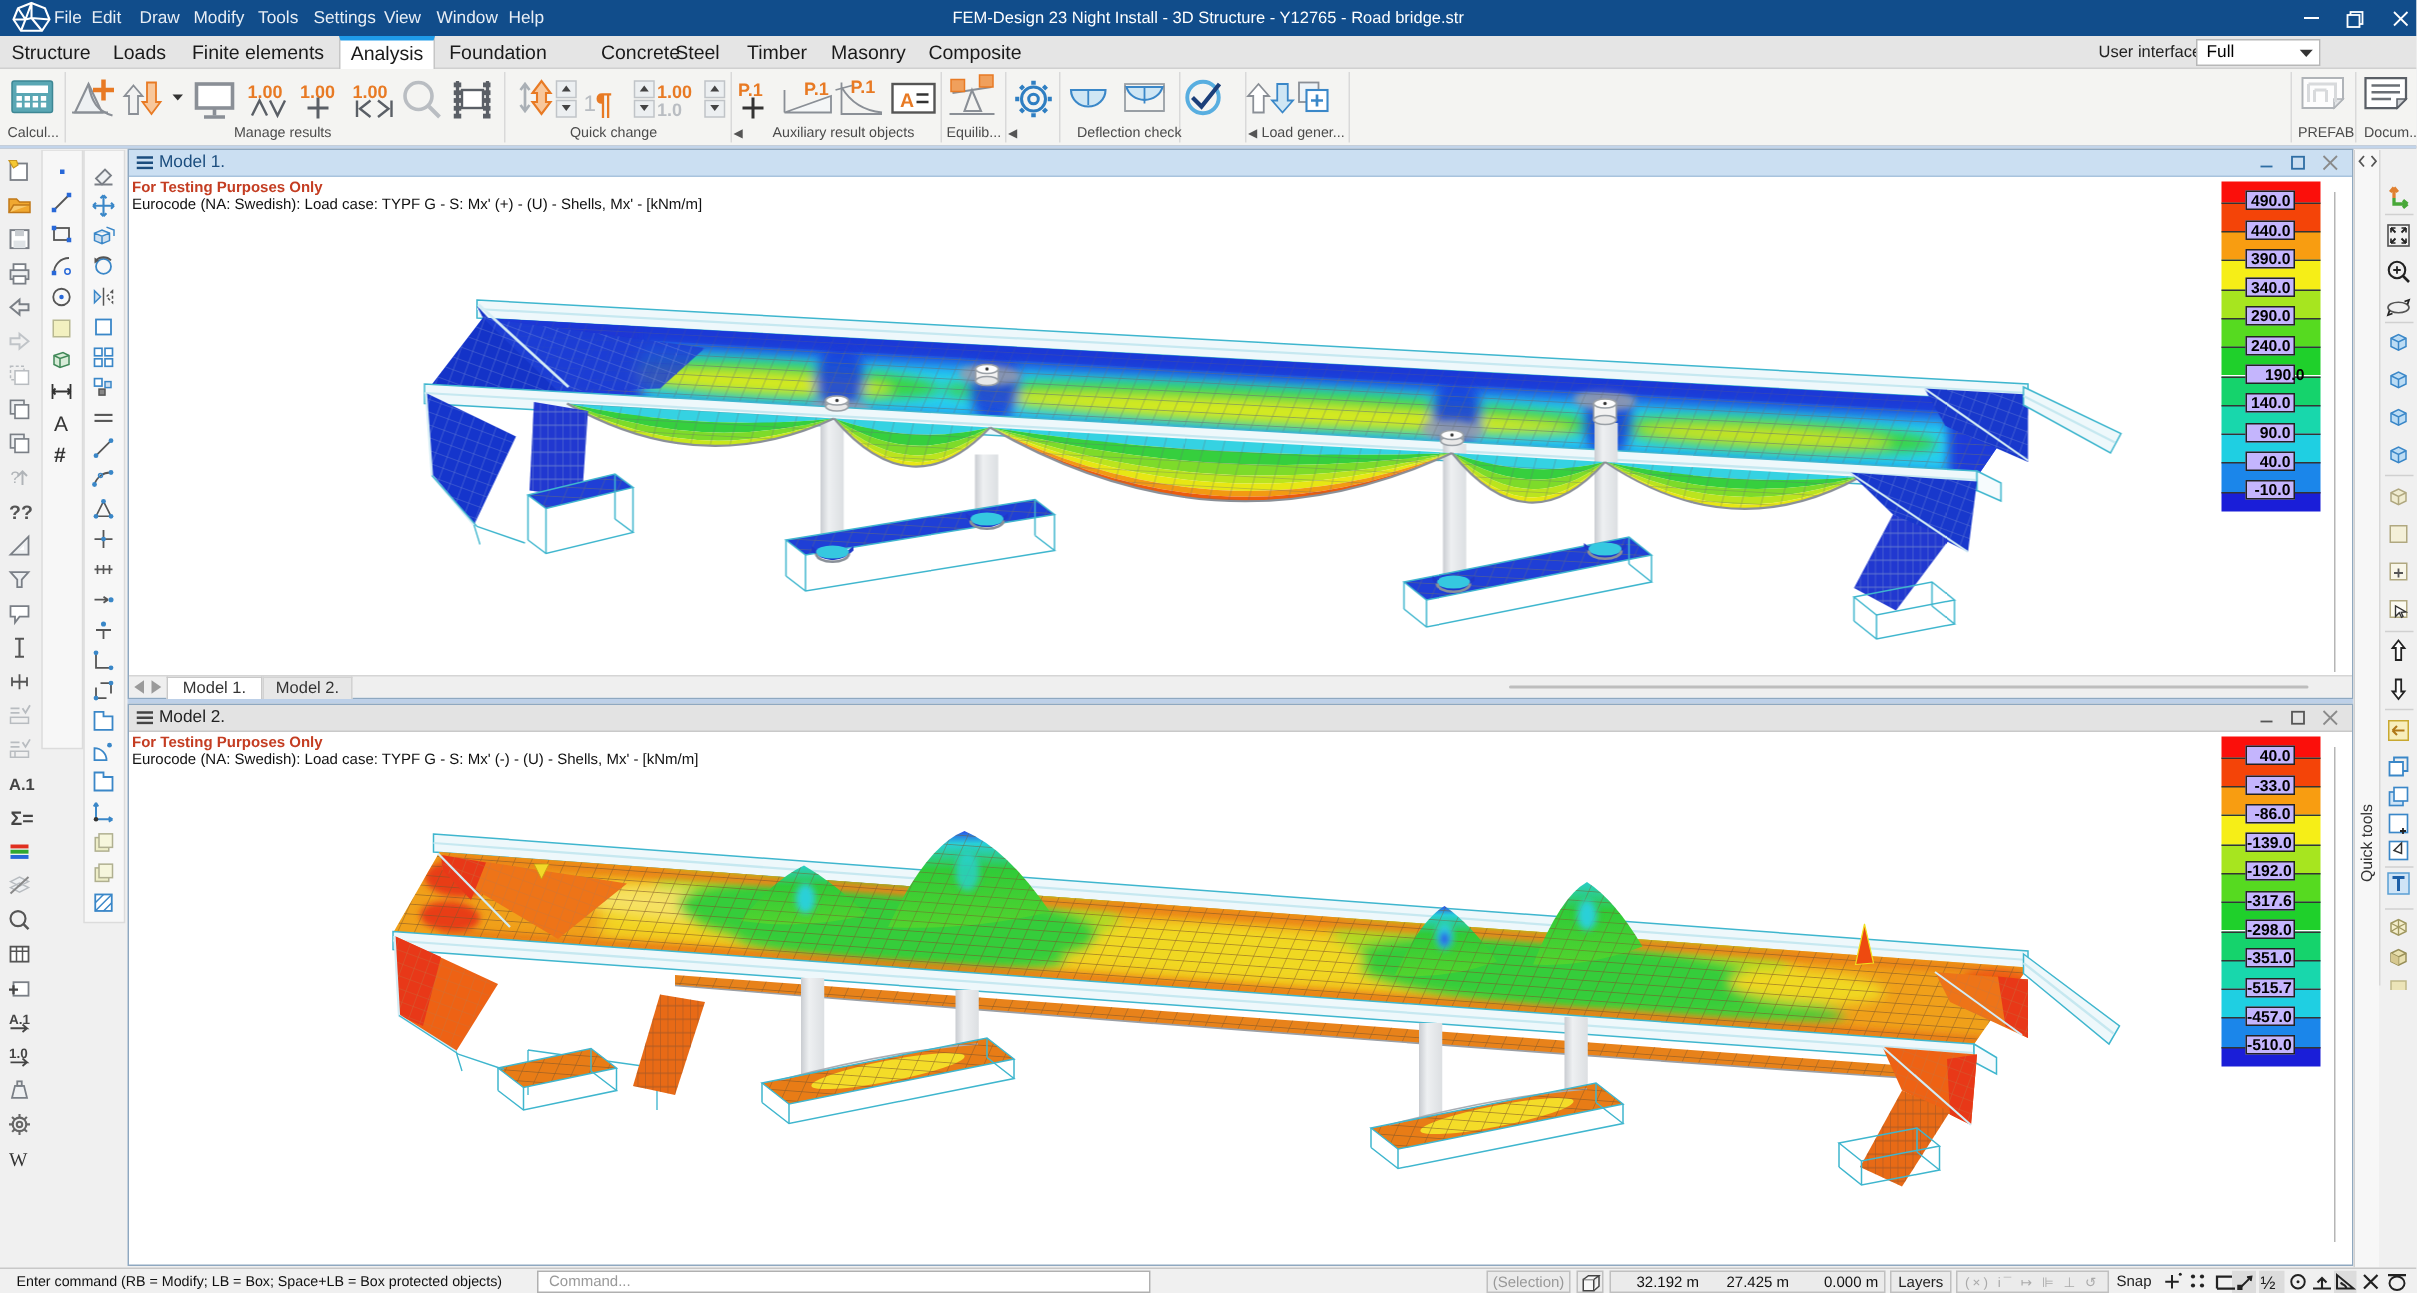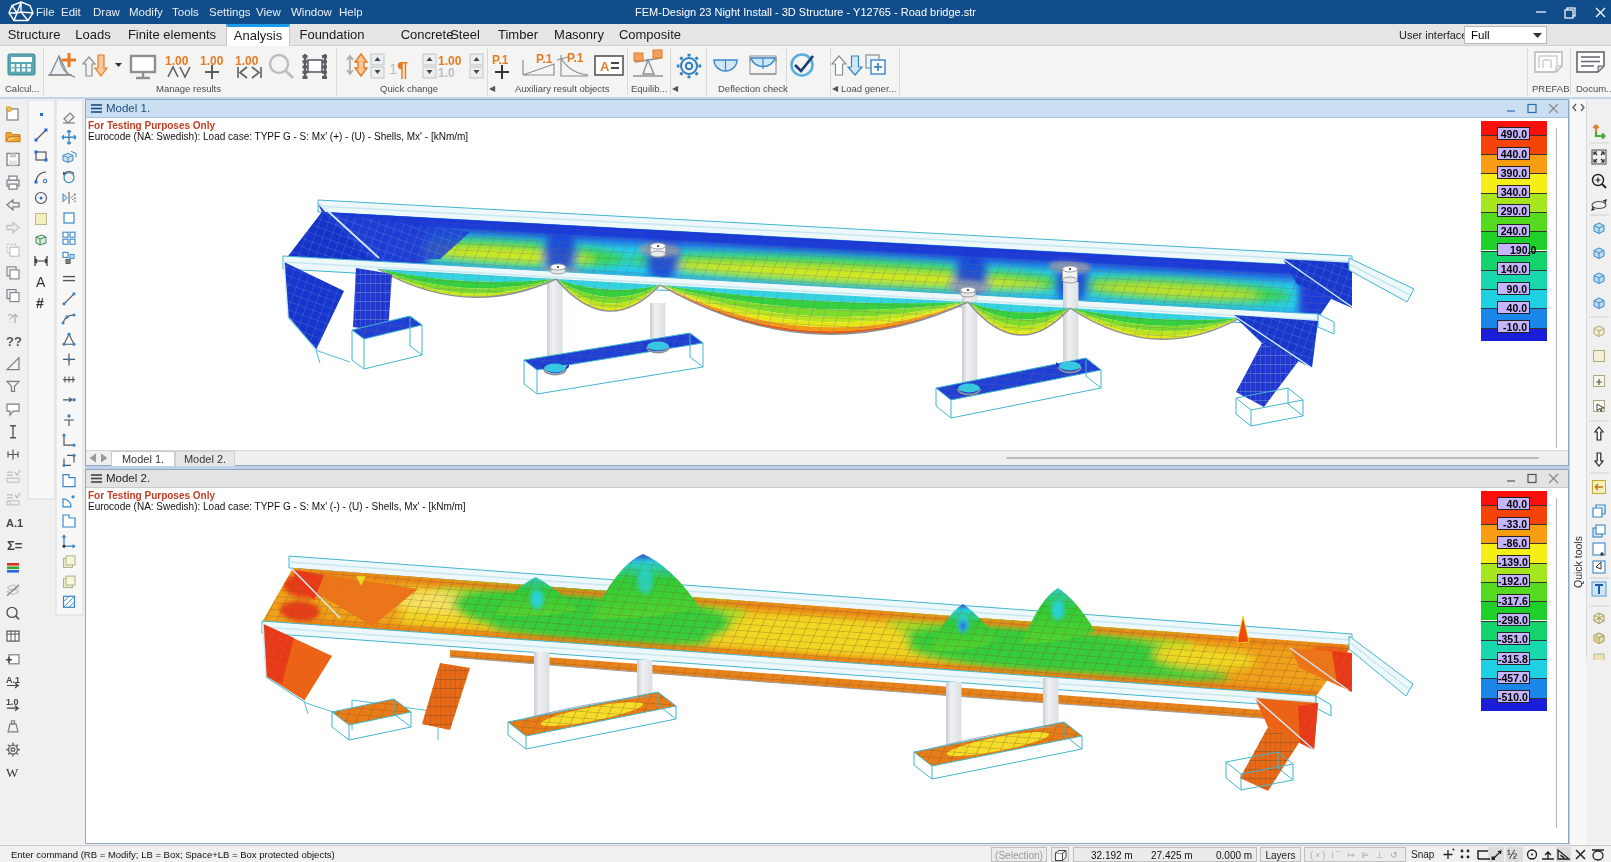--- a/index.html
+++ b/index.html
@@ -1004,21 +1004,21 @@
 <div class="lband" style="top:208.4px;height:19.3px;background:#1b86ea;border-top:1px solid #333;"></div>
 <div class="lband" style="top:227.7px;height:13.0px;background:#1a1ed8;border-top:1px solid #333;"></div>
 <div class="llab" style="top:27.2px;">40.0</div>
 <div class="llab" style="top:46.5px;">-33.0</div>
 <div class="llab" style="top:65.8px;">-86.0</div>
 <div class="llab" style="top:85.1px;">-139.0</div>
 <div class="llab" style="top:104.4px;">-192.0</div>
 <div class="llab" style="top:123.7px;">-317.6</div>
 <div class="llab" style="top:143.0px;">-298.0</div>
 <div class="llab" style="top:162.3px;">-351.0</div>
-<div class="llab" style="top:181.6px;">-315.8</div>
+<div class="llab" style="top:181.6px;">-515.7</div>
 <div class="llab" style="top:200.9px;">-457.0</div>
 <div class="llab" style="top:220.2px;">-510.0</div>
 </div>
   <div class="vscroll" style="left:1470px;top:28px;height:330px;"></div>
 </div>
 
 <div id="rstrip">
   <svg class="abs" style="left:2px;top:3px" width="13" height="9" viewBox="0 0 13 9">
         <path d="M4,1 L1,4.5 L4,8 M9,1 L12,4.5 L9,8" fill="none" stroke="#555" stroke-width="1.2"></path>
       </svg>
@@ -1126,20 +1126,21 @@
           <rect x="3" y="4" width="10" height="10" fill="#ece4b8" stroke="#c0b888" stroke-width="1"></rect>
         </g>
 <g transform="translate(4,565)">
           <rect x="3" y="4" width="10" height="10" fill="#ece4b8" stroke="#c0b888" stroke-width="1"></rect>
         </g>
 </svg>
     </div>
 
 <div id="statusbar">
   <div class="sb" style="left:11px;font-size:9.5px">Enter command (RB = Modify; LB = Box; Space+LB = Box protected objects)</div>
+  <div class="sb" style="left:358px;width:409px;height:15px;background:#fff;border:1px solid #b0b0b0;color:#999;line-height:13px;padding-left:7px;font-size:10px">Command...</div>
   <div class="sb sbbox" style="left:991px;width:56px;color:#999;font-size:10px">(Selection)</div>
   <div class="sb sbbox" style="left:1051px;width:18px;">
     <svg width="13" height="13" viewBox="0 0 13 13" style="margin-top:1px">
           <g fill="#f8f8f8" stroke="#444" stroke-width="1">
             <rect x="1.5" y="4" width="7" height="7.5"></rect>
             <path d="M1.5,4 L5,1.5 L12,1.5 L8.5,4 M12,1.5 L12,8.5 L8.5,11.5"></path>
           </g>
         </svg>
   </div>
   <div class="sb sbbox" style="left:1073px;width:184px;text-align:left;font-size:10px">

